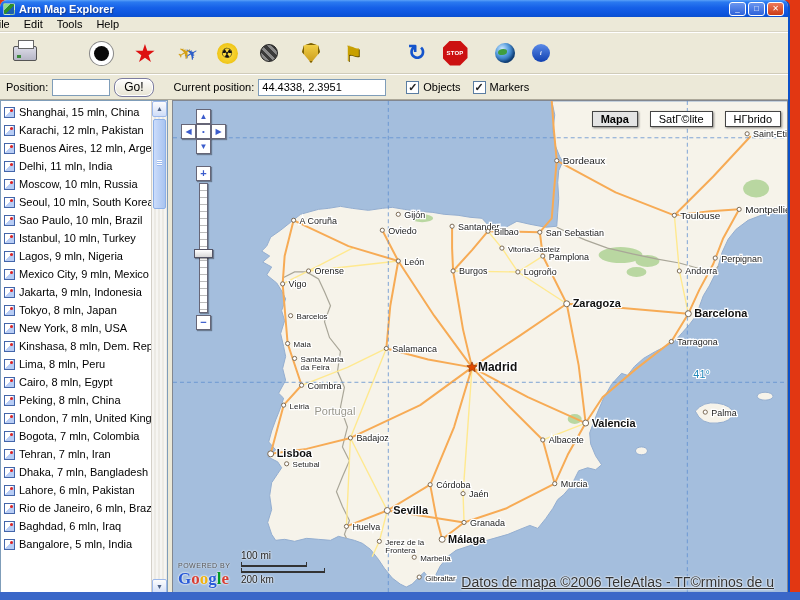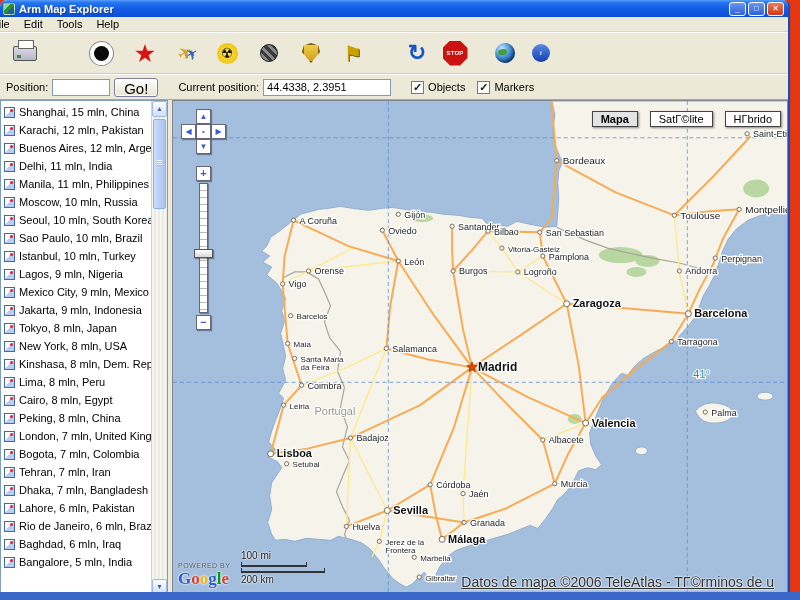--- a/index.html
+++ b/index.html
@@ -57,21 +57,21 @@
     box-shadow:inset -2px -2px 3px rgba(0,0,0,.35);}
   .k-globe::before{content:"";position:absolute;left:3px;top:6px;width:9px;height:6px;background:#3f9e3f;border-radius:60% 40% 55% 45%;}
   .k-info{width:18px;height:18px;border-radius:50%;background:linear-gradient(#5a8ae8,#1040b0);
     color:#fff;font:italic bold 12px "Liberation Serif",serif;}
 
   
   .posbar{height:21px;display:flex;align-items:center;padding:12px 6px;gap:4px;background:var(--c-chrome);border-top:1px solid #fff;}
   .posbar input{height:17px;border:1px solid #7f9db9;font:11px "Liberation Sans",sans-serif;padding:1px 3px;background:#fff;}
   #pos-input{width:58px;}
   #cur-input{width:128px;}
-  .gobtn{height:19px;padding:1px 9px;border:1px solid #7c7ca0;border-radius:3px;font-size:15px;cursor:pointer;
+  .gobtn{height:19px;padding:1px 9px;border:1px solid #7c7ca0;border-radius:8px;font-size:12px;cursor:pointer;
     background:linear-gradient(#fefefe,#e8e4d4);box-shadow:inset 0 0 0 1px #fff;}
   .sep-gap{width:12px;}
   .cb{width:13px;height:13px;background:#fff;border:1px solid #5a7da2;display:flex;align-items:center;justify-content:center;
     font-size:11px;font-weight:bold;color:#222;line-height:1;cursor:pointer;flex:none;}
   .cb-label{margin-right:8px;}
 
   
   .content{display:flex;height:497px;border-top:1px solid #aca899;background:var(--c-chrome);}
   .citylist{width:168px;background:#fff;border:1px solid #7f9db9;position:relative;overflow:hidden;flex:none;}
   .rows{position:absolute;left:0;top:2px;right:8px;}
@@ -216,24 +216,20 @@
             <span class="li-icon"></span>
             <span>Karachi, 12 mln, Pakistan</span>
           </div>
           <div class="lrow">
             <span class="li-icon"></span>
             <span>Buenos Aires, 12 mln, Argentina</span>
           </div>
           <div class="lrow">
             <span class="li-icon"></span>
             <span>Delhi, 11 mln, India</span>
-          </div>
-          <div class="lrow">
-            <span class="li-icon"></span>
-            <span>Manila, 11 mln, Philippines</span>
           </div>
           <div class="lrow">
             <span class="li-icon"></span>
             <span>Moscow, 10 mln, Russia</span>
           </div>
           <div class="lrow">
             <span class="li-icon"></span>
             <span>Seoul, 10 mln, South Korea</span>
           </div>
           <div class="lrow">

